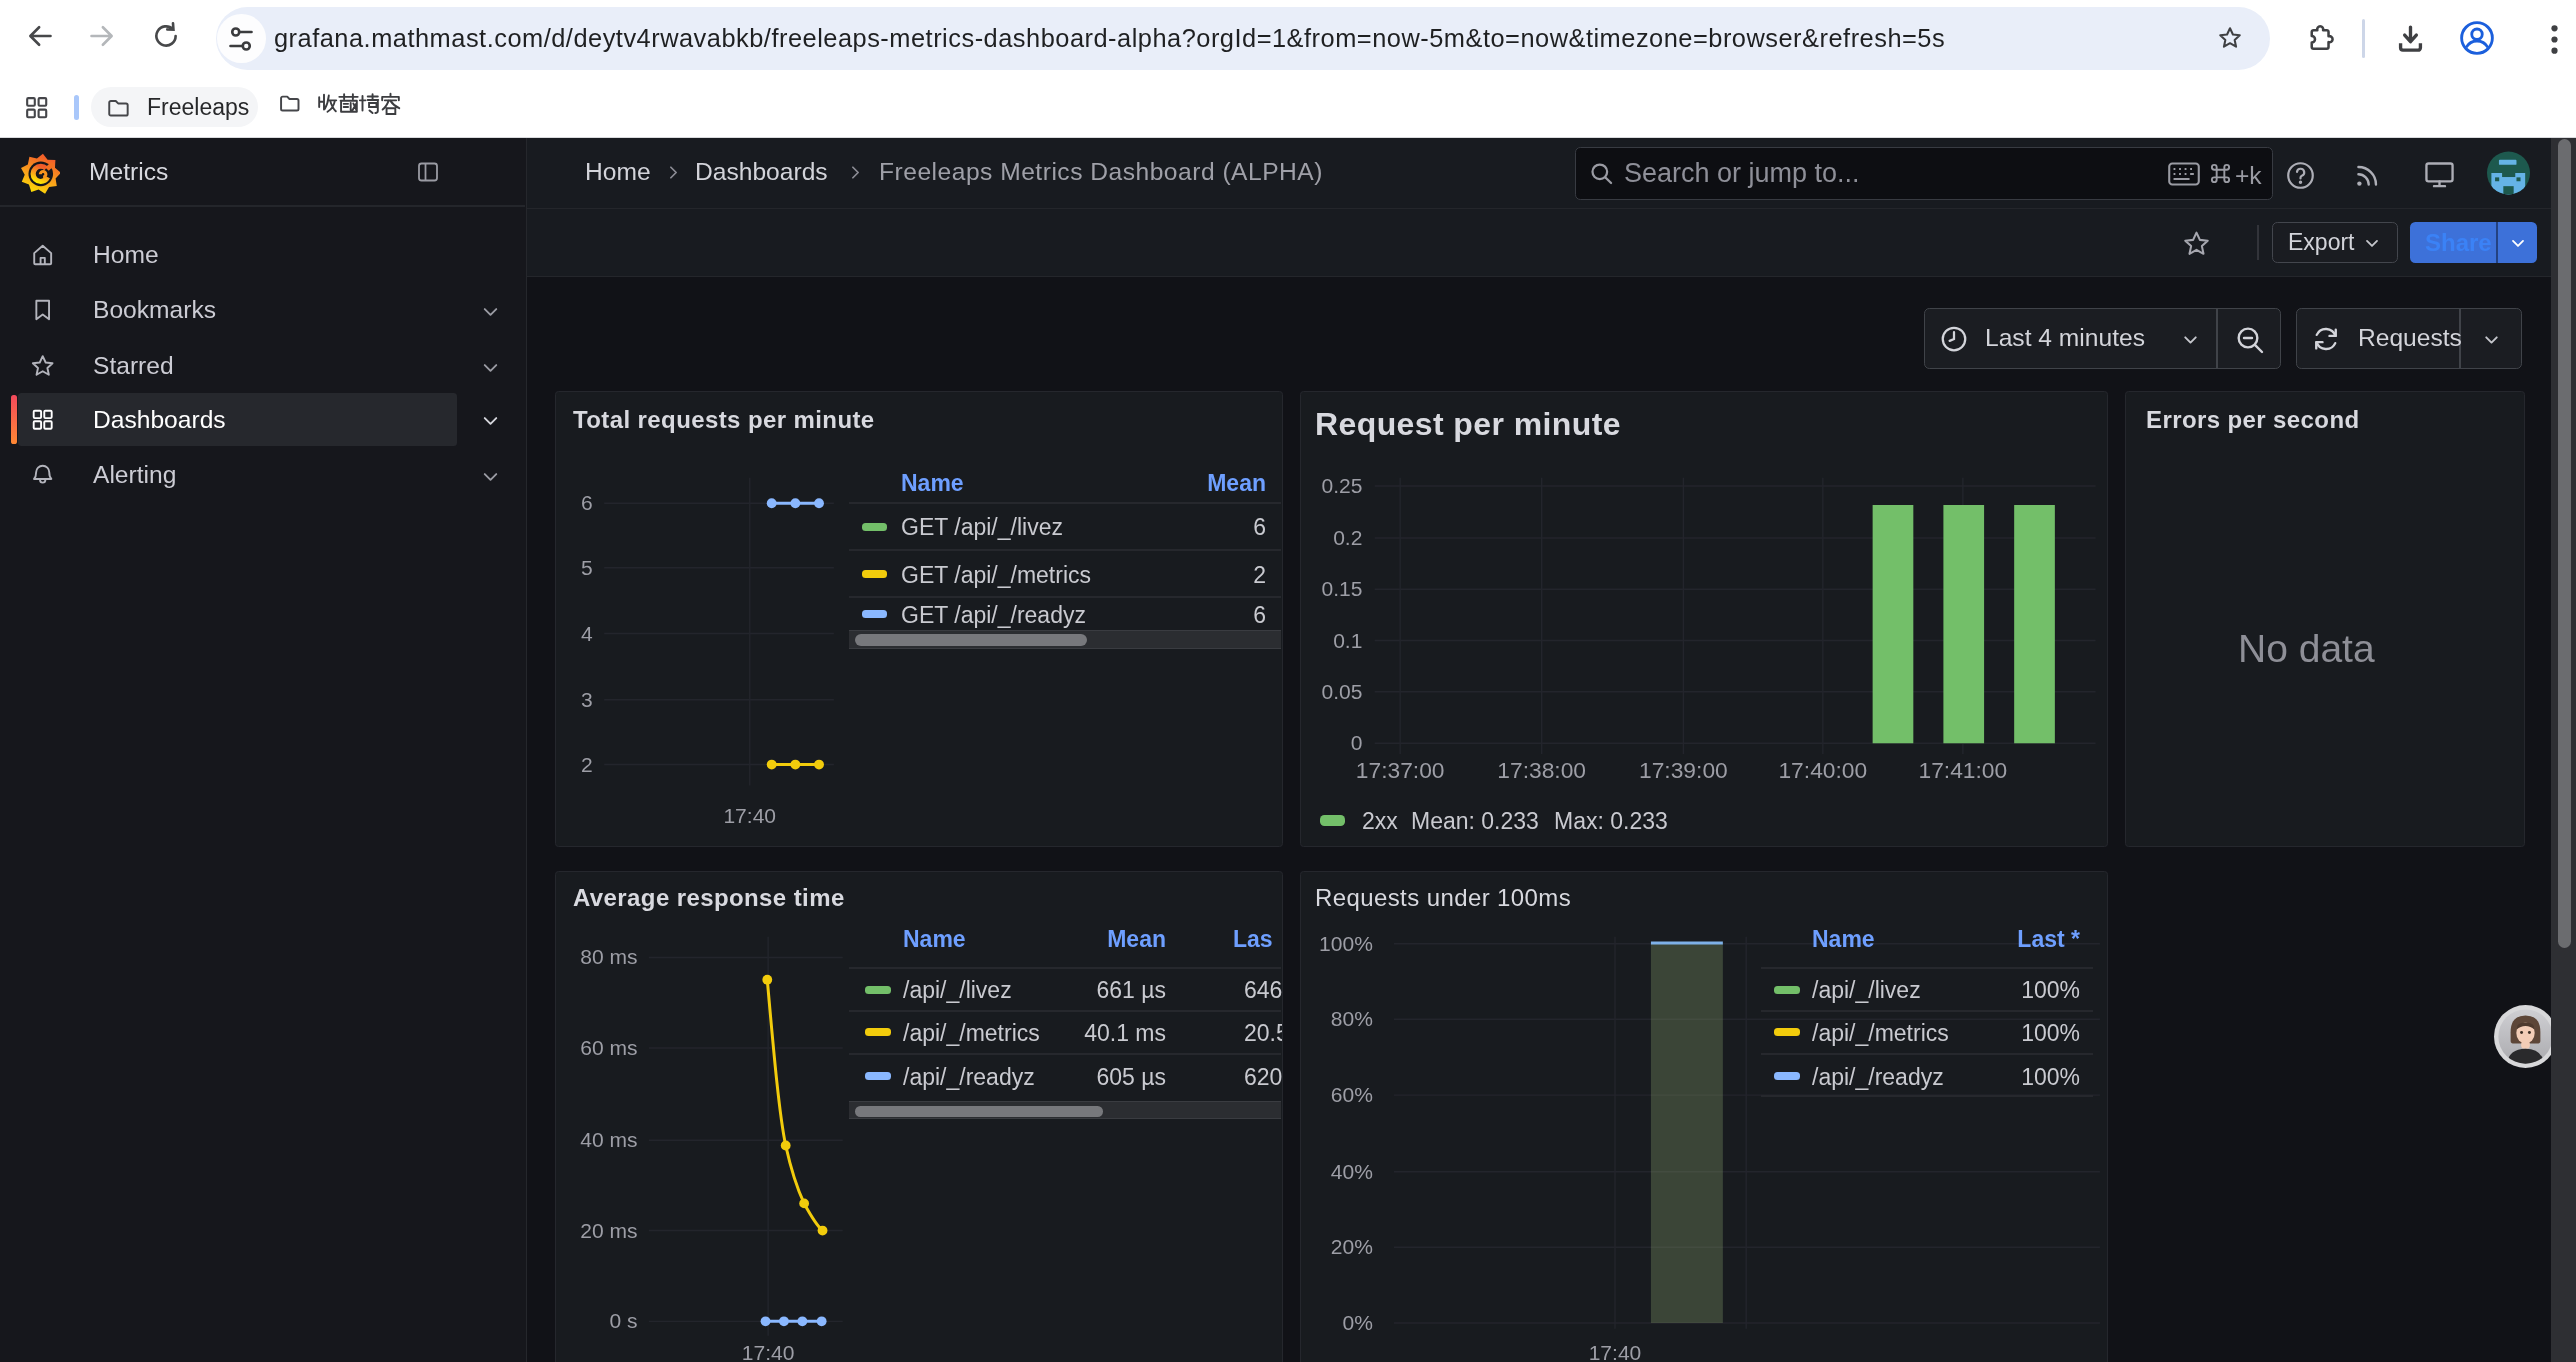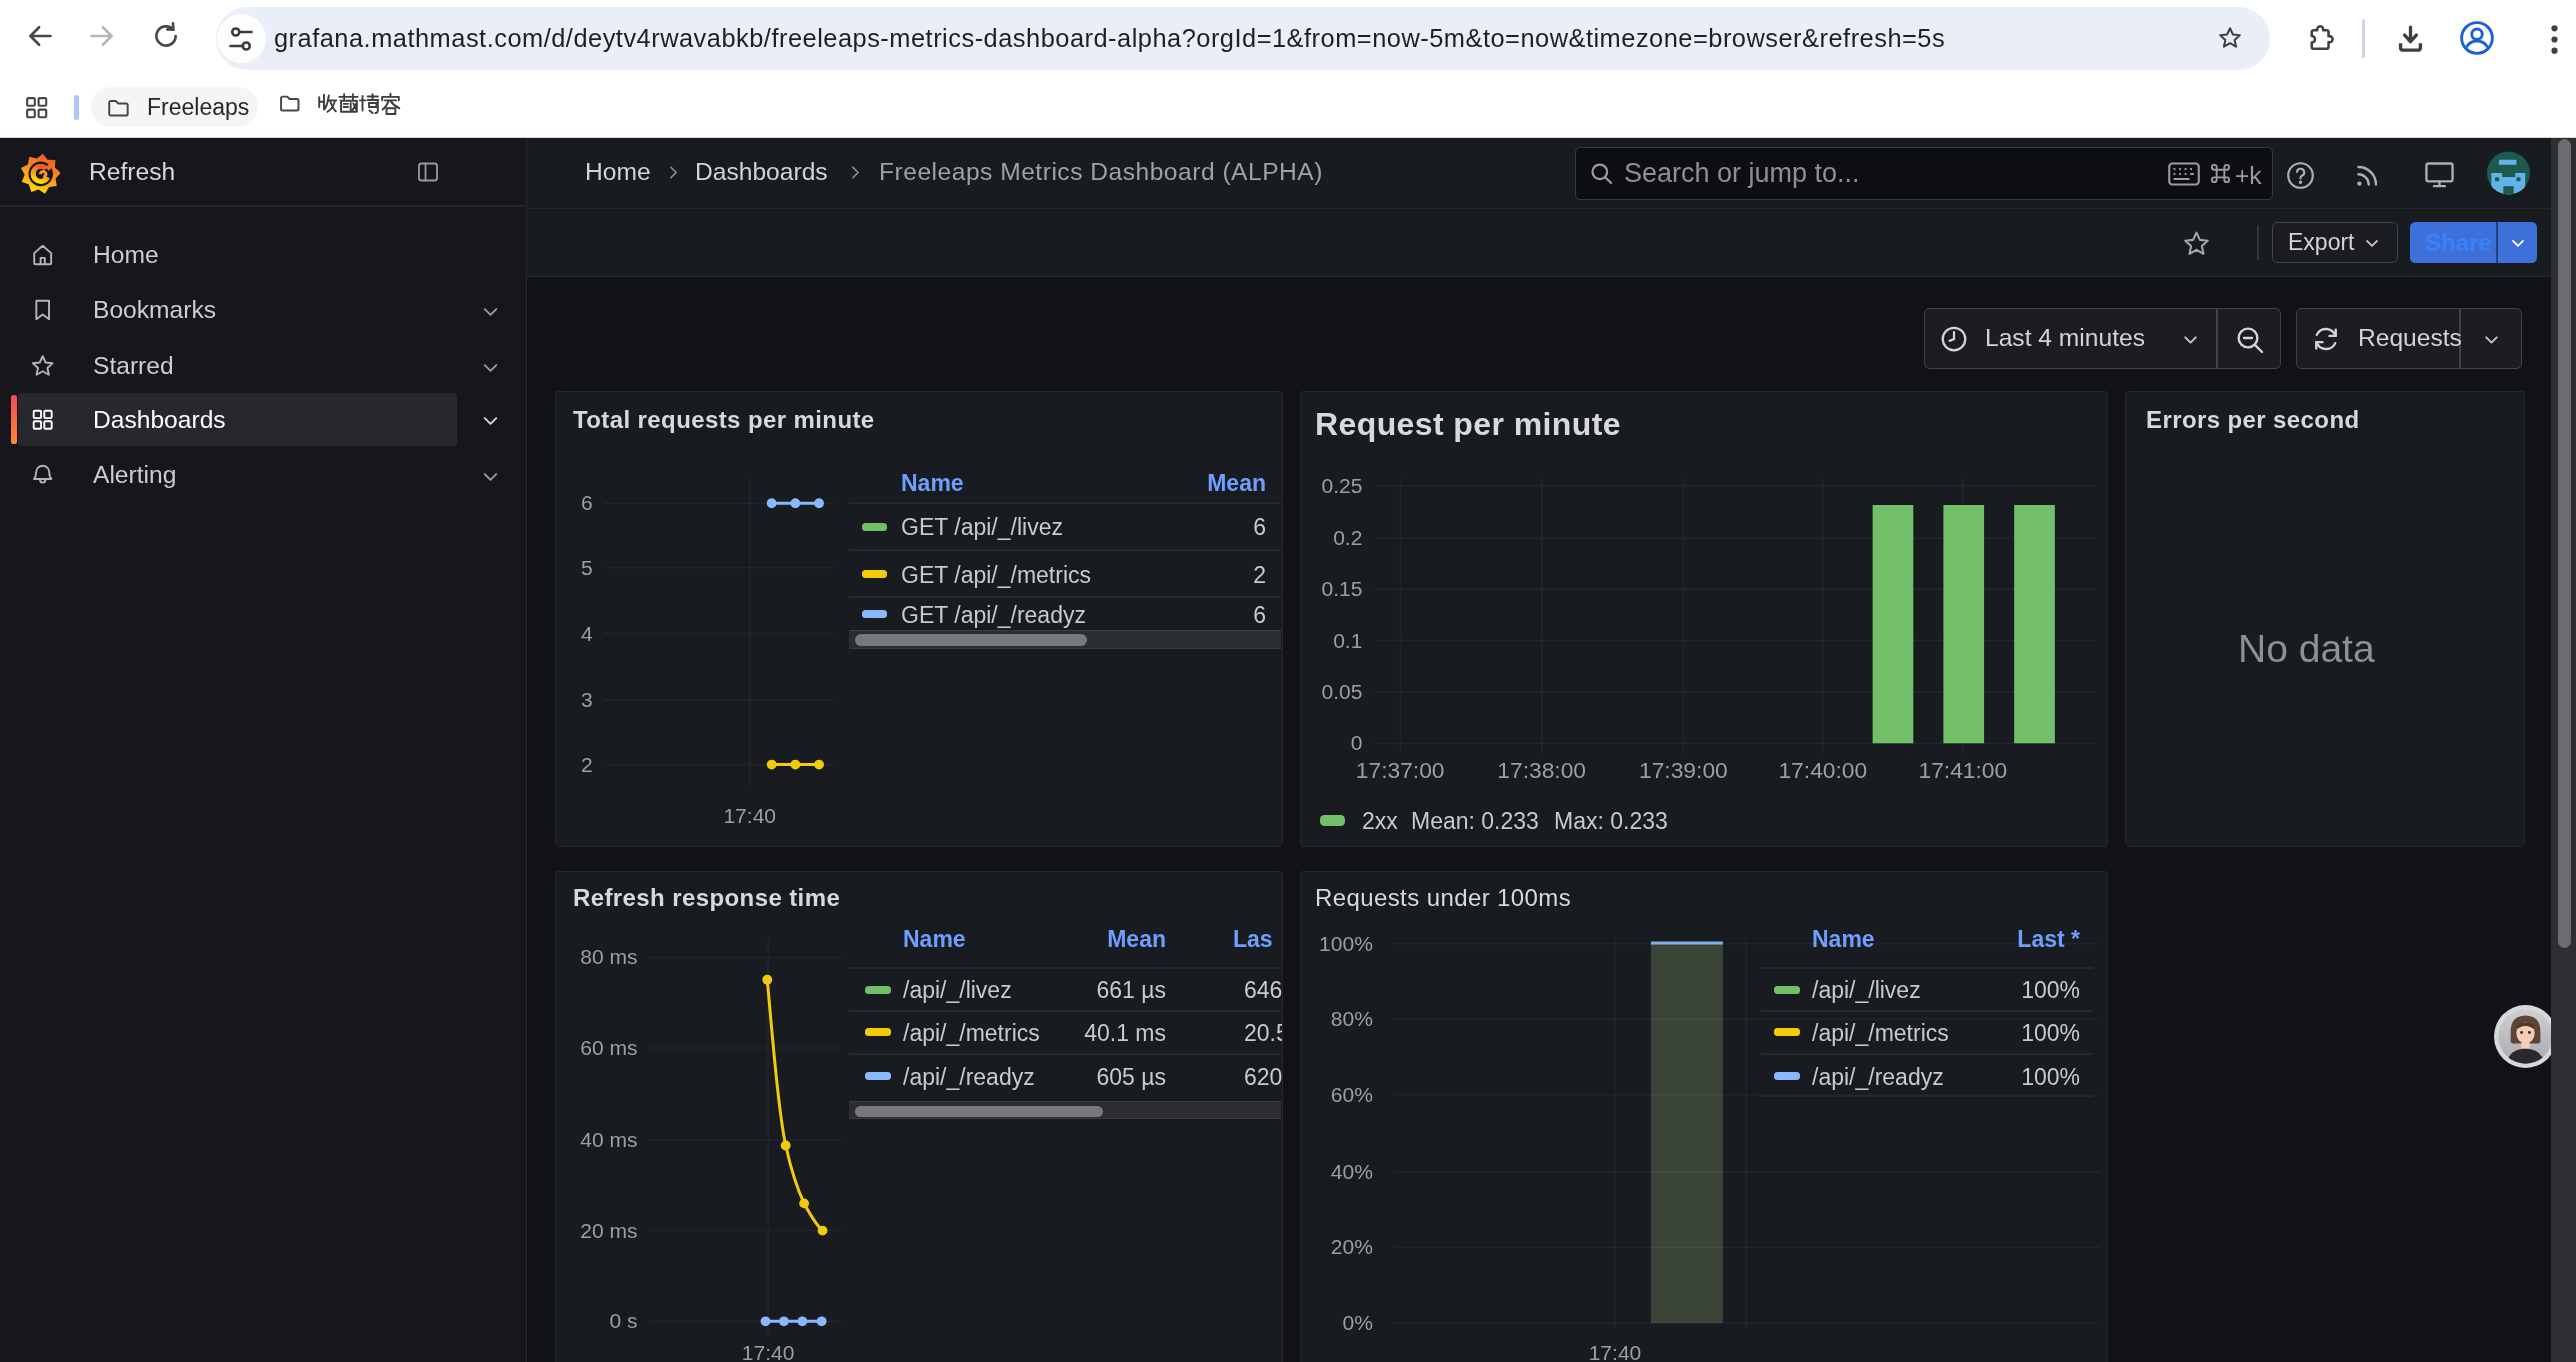--- a/index.html
+++ b/index.html
@@ -106,21 +106,21 @@
         <stop offset="0.45" stop-color="#faa61a"></stop>
         <stop offset="1" stop-color="#f15b2a"></stop>
       </linearGradient>
     </defs>
 <path fill="url(#gflame)" d="M25.3 2.7 L30.7 9.8 L39.7 9.9 L39.2 18.9 L46.0 24.7 L39.9 31.3 L41.3 40.1 L32.4 41.2 L27.8 48.9 L20.3 44.1 L11.9 47.0 L9.2 38.4 L0.9 35.2 L4.3 27.0 L0.0 19.2 L7.9 15.1 L9.7 6.3 L18.4 8.3 Z"></path>
 <circle cx="22.8" cy="26" r="14.2" fill="#16171c"></circle>
 <circle cx="22.8" cy="26" r="8.8" fill="none" stroke="url(#gflame)" stroke-width="6" stroke-dasharray="44 11.3" stroke-dashoffset="-4"></circle>
 <path d="M30 20.5 Q 33.5 16.5 37 16.2" fill="none" stroke="#f26f21" stroke-width="5.4"></path>
 <path d="M22.3 26.5 a3.2 3.2 0 1 1 3.2 3.2" fill="none" stroke="#f8941d" stroke-width="3.6"></path>
 </svg>
-<div class="p t" style="left:89px;top:160px;font-size:24.6px;color:#d8d9df">Refresh</div>
+<div class="p t" style="left:89px;top:160px;font-size:24.6px;color:#d8d9df">Metrics</div>
 <svg class="p" style="left:416px;top:160px" width="24" height="24" viewBox="0 0 24 24" fill="none" stroke="#9a9ba3" stroke-width="1.8">
     <rect x="3" y="3.5" width="18" height="17" rx="2.5"></rect>
     <path d="M9.5 3.5 v17"></path>
   </svg>
 <div class="p" style="left:0;top:205px;width:525px;height:1.8px;background:#24262b"></div>
 
 <svg class="p" style="left:30px;top:242px" width="25.4" height="25.4" viewBox="0 0 24 24" fill="none" stroke="#b3b4bc" stroke-width="1.8" stroke-linejoin="round">
     <path d="M4 10.5 L12 3.5 L20 10.5 V20 a1 1 0 0 1 -1 1 H5 a1 1 0 0 1 -1 -1 Z M10 21 v-6 h4 v6"></path>
   </svg>
 <div class="p t" style="left:93px;top:243px;font-size:24.6px;color:#ccccd4">Home</div>
@@ -331,21 +331,21 @@
 </g>
 </svg>
 <div class="p" style="left:1320px;top:815px;width:24.6px;height:11.4px;border-radius:4.4px;background:#73bf69"></div>
 <div class="p t" style="left:1362px;top:810px;font-size:23px;color:#c9cad0">2xx</div>
 <div class="p t" style="left:1411px;top:810px;font-size:23px;color:#c9cad0">Mean: 0.233</div>
 <div class="p t" style="left:1554px;top:810px;font-size:23px;color:#c9cad0">Max: 0.233</div>
 
 <div class="p t" style="left:2146px;top:408px;font-size:24px;font-weight:bold;letter-spacing:0.4px;color:#d8d9df">Errors per second</div>
 <div class="p t" style="left:2238px;top:629px;width:175px;text-align:left;font-size:39px;color:#8e8f97">No data</div>
 
-<div class="p t" style="left:573px;top:886px;font-size:24px;font-weight:bold;letter-spacing:0.4px;color:#d8d9df">Refresh response time</div>
+<div class="p t" style="left:573px;top:886px;font-size:24px;font-weight:bold;letter-spacing:0.4px;color:#d8d9df">Average response time</div>
 <svg class="p" style="left:555px;top:871px" width="728" height="492" viewBox="0 0 830 561">
 <g stroke="#23252c" stroke-width="1.6">
 <path d="M107 98.6 H328 M107 201.8 H328 M107 307 H328 M107 410 H328 M107 513.5 H328"></path>
 <path d="M243 75 V530"></path>
 </g>
 <g fill="#9d9ea6" font-size="24" font-family="Liberation Sans,sans-serif">
 <text x="94" y="106.6" text-anchor="end">80 ms</text>
 <text x="94" y="209.8" text-anchor="end">60 ms</text>
 <text x="94" y="315" text-anchor="end">40 ms</text>
 <text x="94" y="418" text-anchor="end">20 ms</text>

